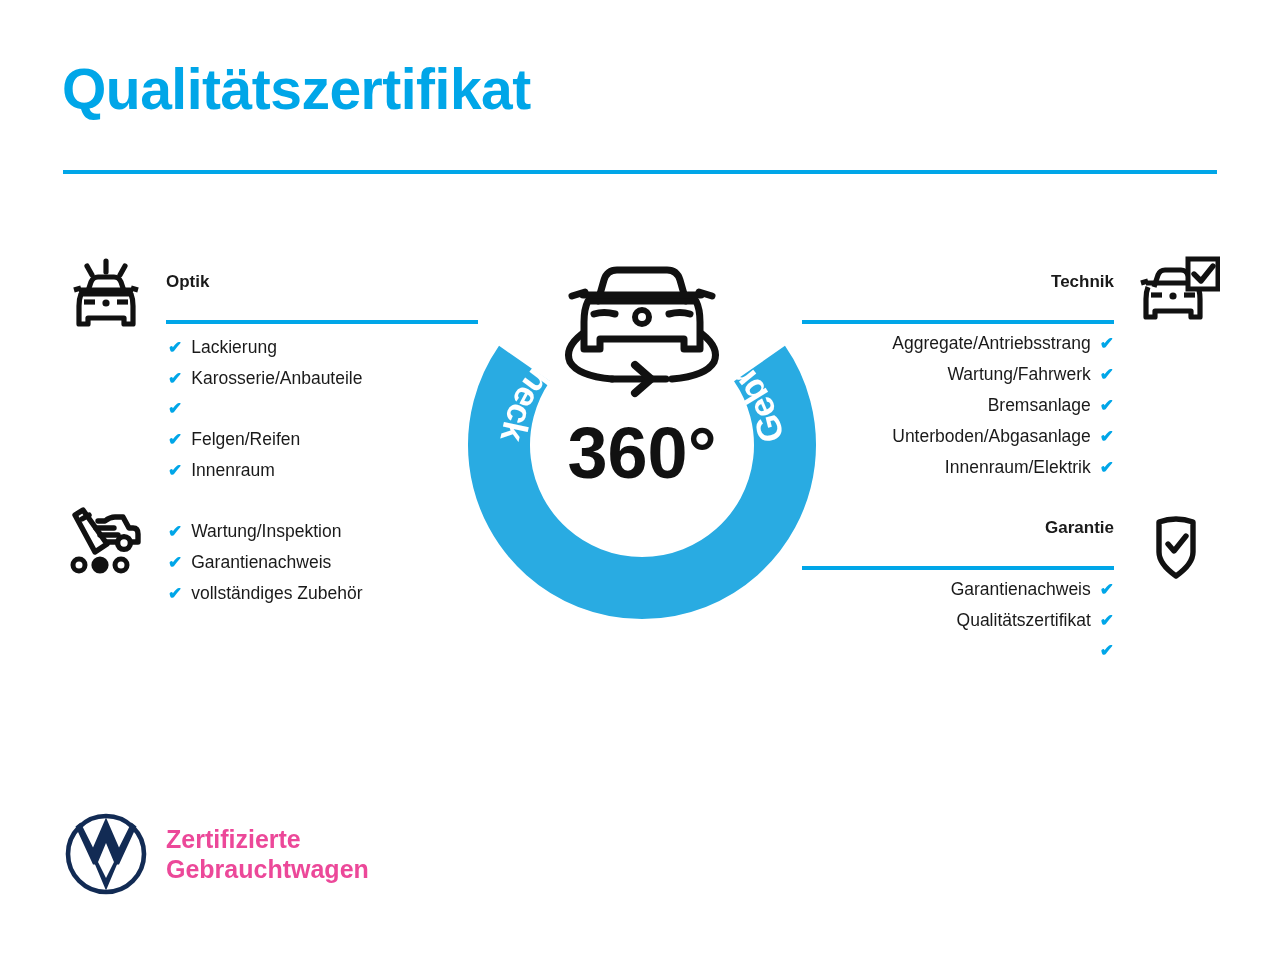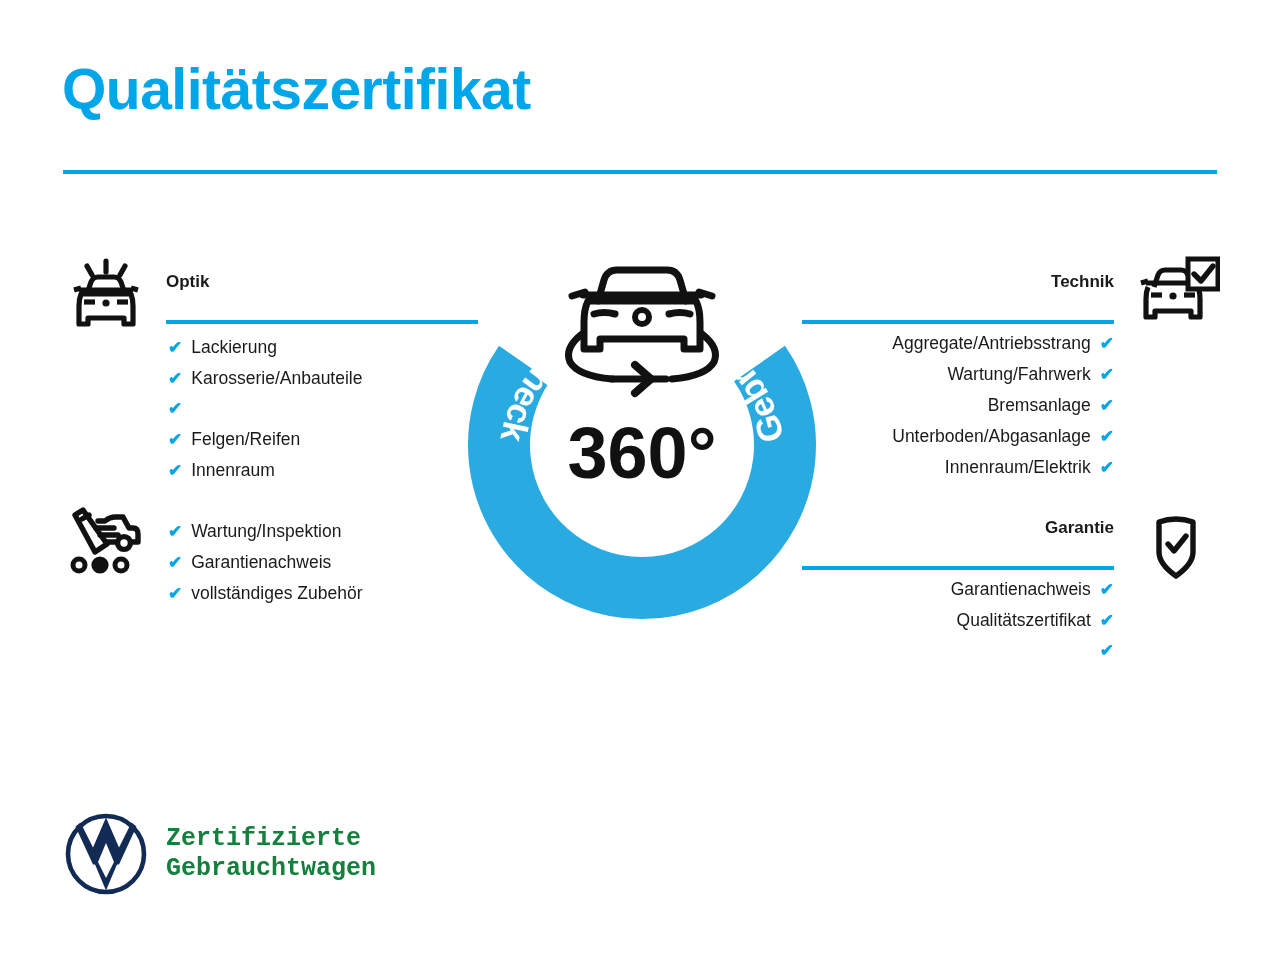--- a/index.html
+++ b/index.html
@@ -130,23 +130,22 @@
     width: 84px;
     height: 84px;
   }
   .vw-text {
     position: absolute;
     left: 166px;
     top: 824px;
     font-size: 25px;
     font-weight: bold;
     line-height: 30px;
-    color: #15803d;
+    color: #ec4899;
     white-space: nowrap;
-    font-family: Liberation Mono, monospace;
   }
 </style>
 </head>
 <body>
 
 <div class="page-title">Qualitätszertifikat</div>
 <div class="title-rule"></div>
 
 <div class="col col-left" style="top:262px;">
   <div class="block">

